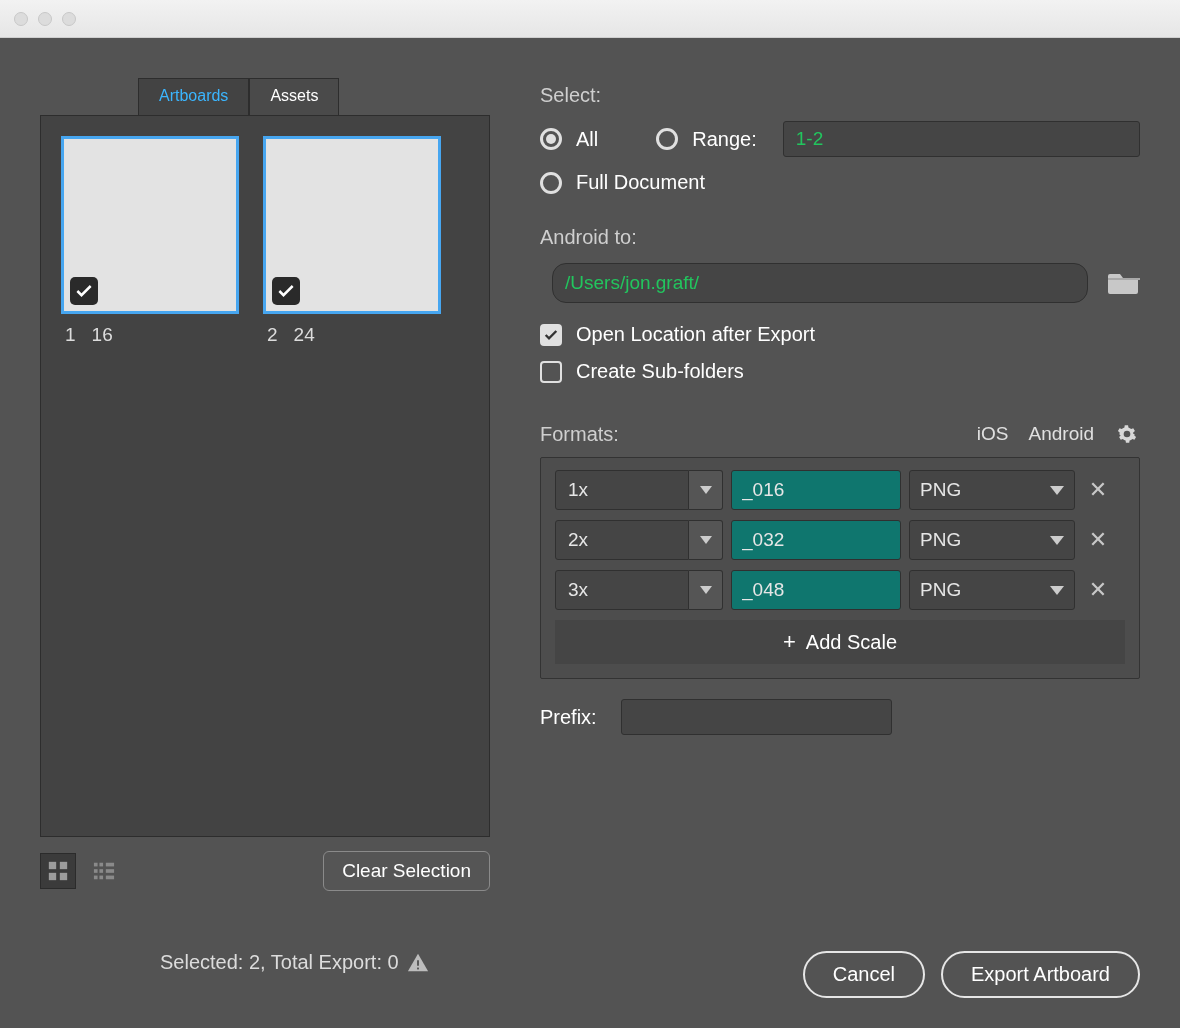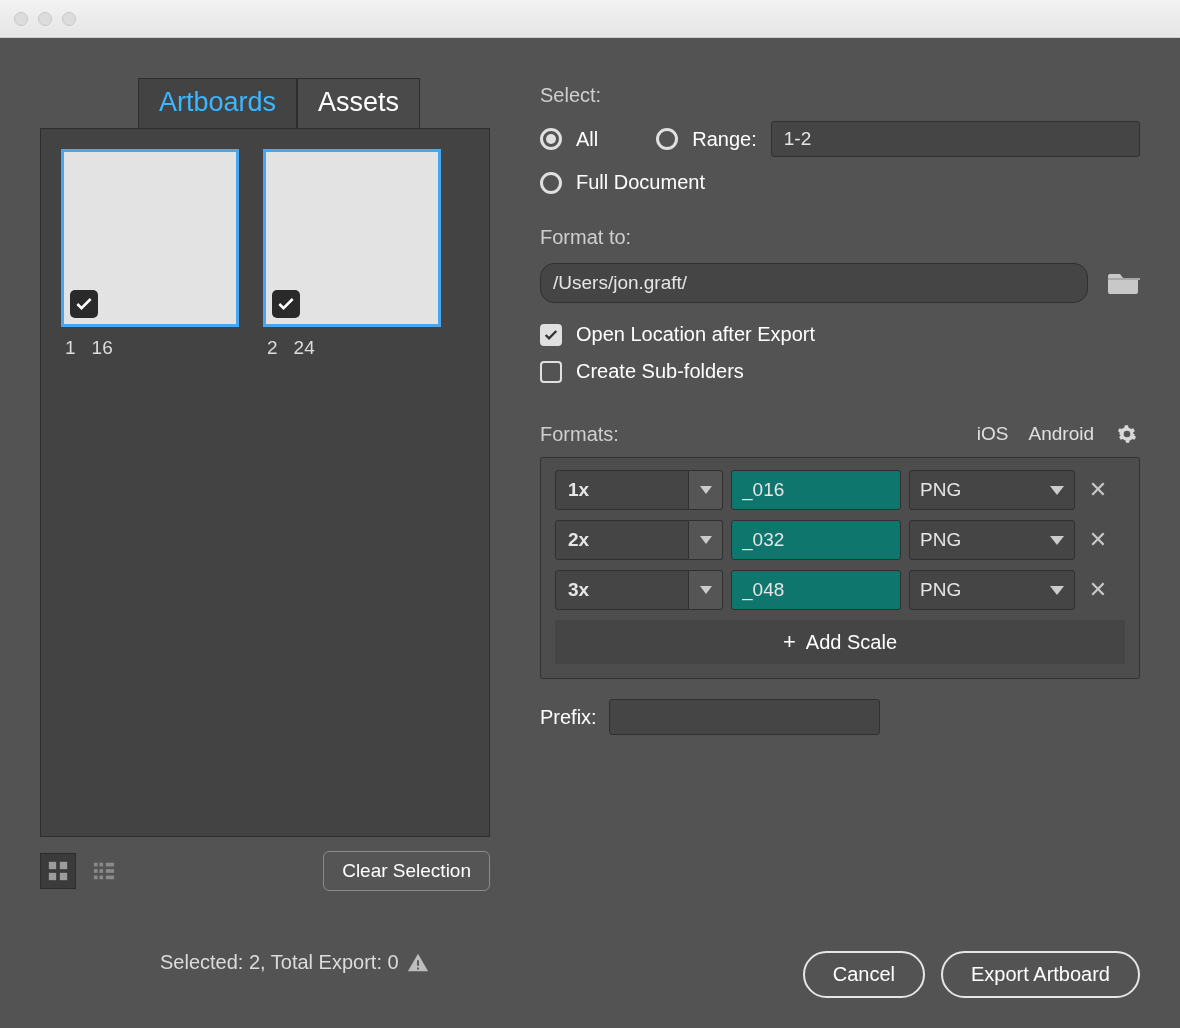--- a/index.html
+++ b/index.html
@@ -14,21 +14,21 @@
   }
   .traffic-dot { width: 14px; height: 14px; border-radius: 50%; background: #dcdcdc; border: 1px solid #c8c8c8; }
 
   .window { background: #535353; height: 990px; width: 1180px; display: flex; padding: 40px 40px 30px 40px; gap: 50px; flex-direction: column; }
   .upper { display: flex; gap: 50px; flex: 1; }
   .left { width: 450px; display: flex; flex-direction: column; }
   .right { flex: 1; display: flex; flex-direction: column; color: #e6e6e6; font-size: 19px; }
 
   
   .tabs { display: flex; margin-left: 98px; }
-  .tab { padding: 8px 20px 10px 20px; font-size: 27px; color: #fff; background: #474747; border: 1px solid #2d2d2d; cursor: pointer; }
+  .tab { padding: 8px 20px 10px 20px; font-size: 16px; color: #fff; background: #474747; border: 1px solid #2d2d2d; cursor: pointer; }
   .tab.active { color: #3bb6ff; background: #434343; border-bottom: none; }
   .tab:not(.active) { background: #4a4a4a; }
 
   .thumbs-panel {
     border: 1px solid #2d2d2d; background: #434343;
     flex: 1; padding: 20px; display: flex; gap: 24px; align-content: flex-start; flex-wrap: wrap;
     margin-top: -1px;
   }
   .art-item { width: 178px; display: flex; flex-direction: column; gap: 10px; }
   .art-thumb {
@@ -52,41 +52,41 @@
     background: #555; border: 1px solid #8a8a8a; border-radius: 6px;
     color: #fff; font-size: 19px; padding: 8px 18px; cursor: pointer;
   }
 
   .sect-label { color: #cfcfcf; font-size: 20px; margin-bottom: 14px; margin-top: 6px;}
   .row { display: flex; align-items: center; gap: 14px; margin-bottom: 14px; }
   .radio { width: 22px; height: 22px; border-radius: 50%; border: 3px solid #e0e0e0; display:inline-flex; align-items:center; justify-content:center; flex-shrink:0;}
   .radio.checked::after { content:""; width:10px; height:10px; border-radius:50%; background:#e0e0e0; }
   .rlabel { color: #fff; font-size: 20px; }
   .text-input {
-    background: #454545; border: 1px solid #303030; color: #e5e5e5;
-    height: 36px; padding: 2px 12px; font-size: 19px; flex: 1; border-radius: 3px;
+    background: #454545; border: 1px solid #303030; color: #22c55e;
+    height: 36px; padding: 2px 12px; font-size: 19px; flex: 1; border-radius: 3px; margin-left: 12px;
   }
   .export-path-row { display:flex; gap: 20px; align-items:center; margin-bottom: 20px; }
   .folder-icon { width: 32px; height: 26px; }
 
   .chk { width: 22px; height: 22px; border-radius: 4px; border: 2px solid #e0e0e0; display:inline-flex; align-items:center; justify-content:center; flex-shrink:0;}
   .chk.checked { background: #e0e0e0; }
   .chk.checked svg { width: 16px; height: 16px; }
 
   .formats-head { display:flex; align-items:center; gap: 20px; margin-top: 24px; }
   .formats-head .sect-label { margin: 0; flex:1; }
   .preset { color:#e0e0e0; font-size: 19px; cursor:pointer; }
   .gear-btn { width:26px; height:26px; display:flex; align-items:center; justify-content:center; cursor:pointer; }
 
   .formats-panel { border: 1px solid #333; background: #4d4d4d; margin-top: 10px; padding: 12px 14px 14px 14px; border-radius: 2px;}
   .fmt-head { display:flex; color:#bdbdbd; font-size:19px; padding: 2px 6px 10px 6px; }
   .fmt-head .c1{ width:170px;} .fmt-head .c2{ width:180px;} .fmt-head .c3{ width:170px;}
   .fmt-row { display:flex; gap: 8px; align-items:center; margin-bottom: 10px; }
   .scale-sel { display:flex; width: 168px; }
-  .scale-sel .val { flex:1; background:#454545; border:1px solid #303030; color:#e6e6e6; height:40px; display:flex; align-items:center; padding:0 12px; font-size:19px; border-radius: 3px 0 0 3px; font-weight: bold;}
+  .scale-sel .val { flex:1; background:#454545; border:1px solid #303030; color:#e6e6e6; height:40px; display:flex; align-items:center; padding:0 12px; font-size:19px; border-radius: 3px 0 0 3px;}
   .scale-sel .dd { width:34px; background:#555; border:1px solid #303030; border-left:none; display:flex; align-items:center; justify-content:center; border-radius:0 3px 3px 0;}
   .suffix-in { width: 170px; height:40px; background:#0f766e; border:1px solid #303030; color:#e6e6e6; padding:8px 10px; font-size:19px; border-radius:3px;}
   .fmt-sel { display:flex; width: 166px; align-items:center; background:#454545; border:1px solid #303030; height:40px; border-radius:3px; padding: 0 10px;}
   .fmt-sel .val { flex:1; color:#e6e6e6; font-size:19px;}
   .del-x { width:30px; text-align:center; color:#c8c8c8; font-size:22px; cursor:pointer;}
   .add-scale { height: 44px; background:#454545; color:#fff; display:flex; align-items:center; justify-content:center; gap:10px; font-size:20px; cursor:pointer; }
 
   .prefix-row { display:flex; align-items:center; gap: 12px; margin-top: 20px;}
   .prefix-row .text-input { flex: 0 0 150px; }
 
@@ -179,21 +179,21 @@
         <span style="width:30px"></span>
         <span class="radio"></span>
         <span class="rlabel">Range:</span>
         <input class="text-input" value="1-2" style="">
       </div>
       <div class="row">
         <span class="radio"></span>
         <span class="rlabel">Full Document</span>
       </div>
 
-      <div class="sect-label" style="margin-top:18px">Format to:</div>
+      <div class="sect-label" style="margin-top:18px">Android to:</div>
       <div class="export-path-row">
         <input class="text-input" style="height: 40px; border-radius: 14px;" value="/Users/jon.graft/">
         <svg class="folder-icon" viewBox="0 0 32 26">
           <path d="M2 4h10l3 4h15v14a2 2 0 0 1-2 2H2a2 2 0 0 1-2-2V6a2 2 0 0 1 2-2z" fill="#c8c8c8"></path>
           <rect x="0" y="8" width="32" height="2" fill="#a8a8a8"></rect>
         </svg>
       </div>
       <div class="row">
         <span class="chk checked">
           <svg viewBox="0 0 24 24">

